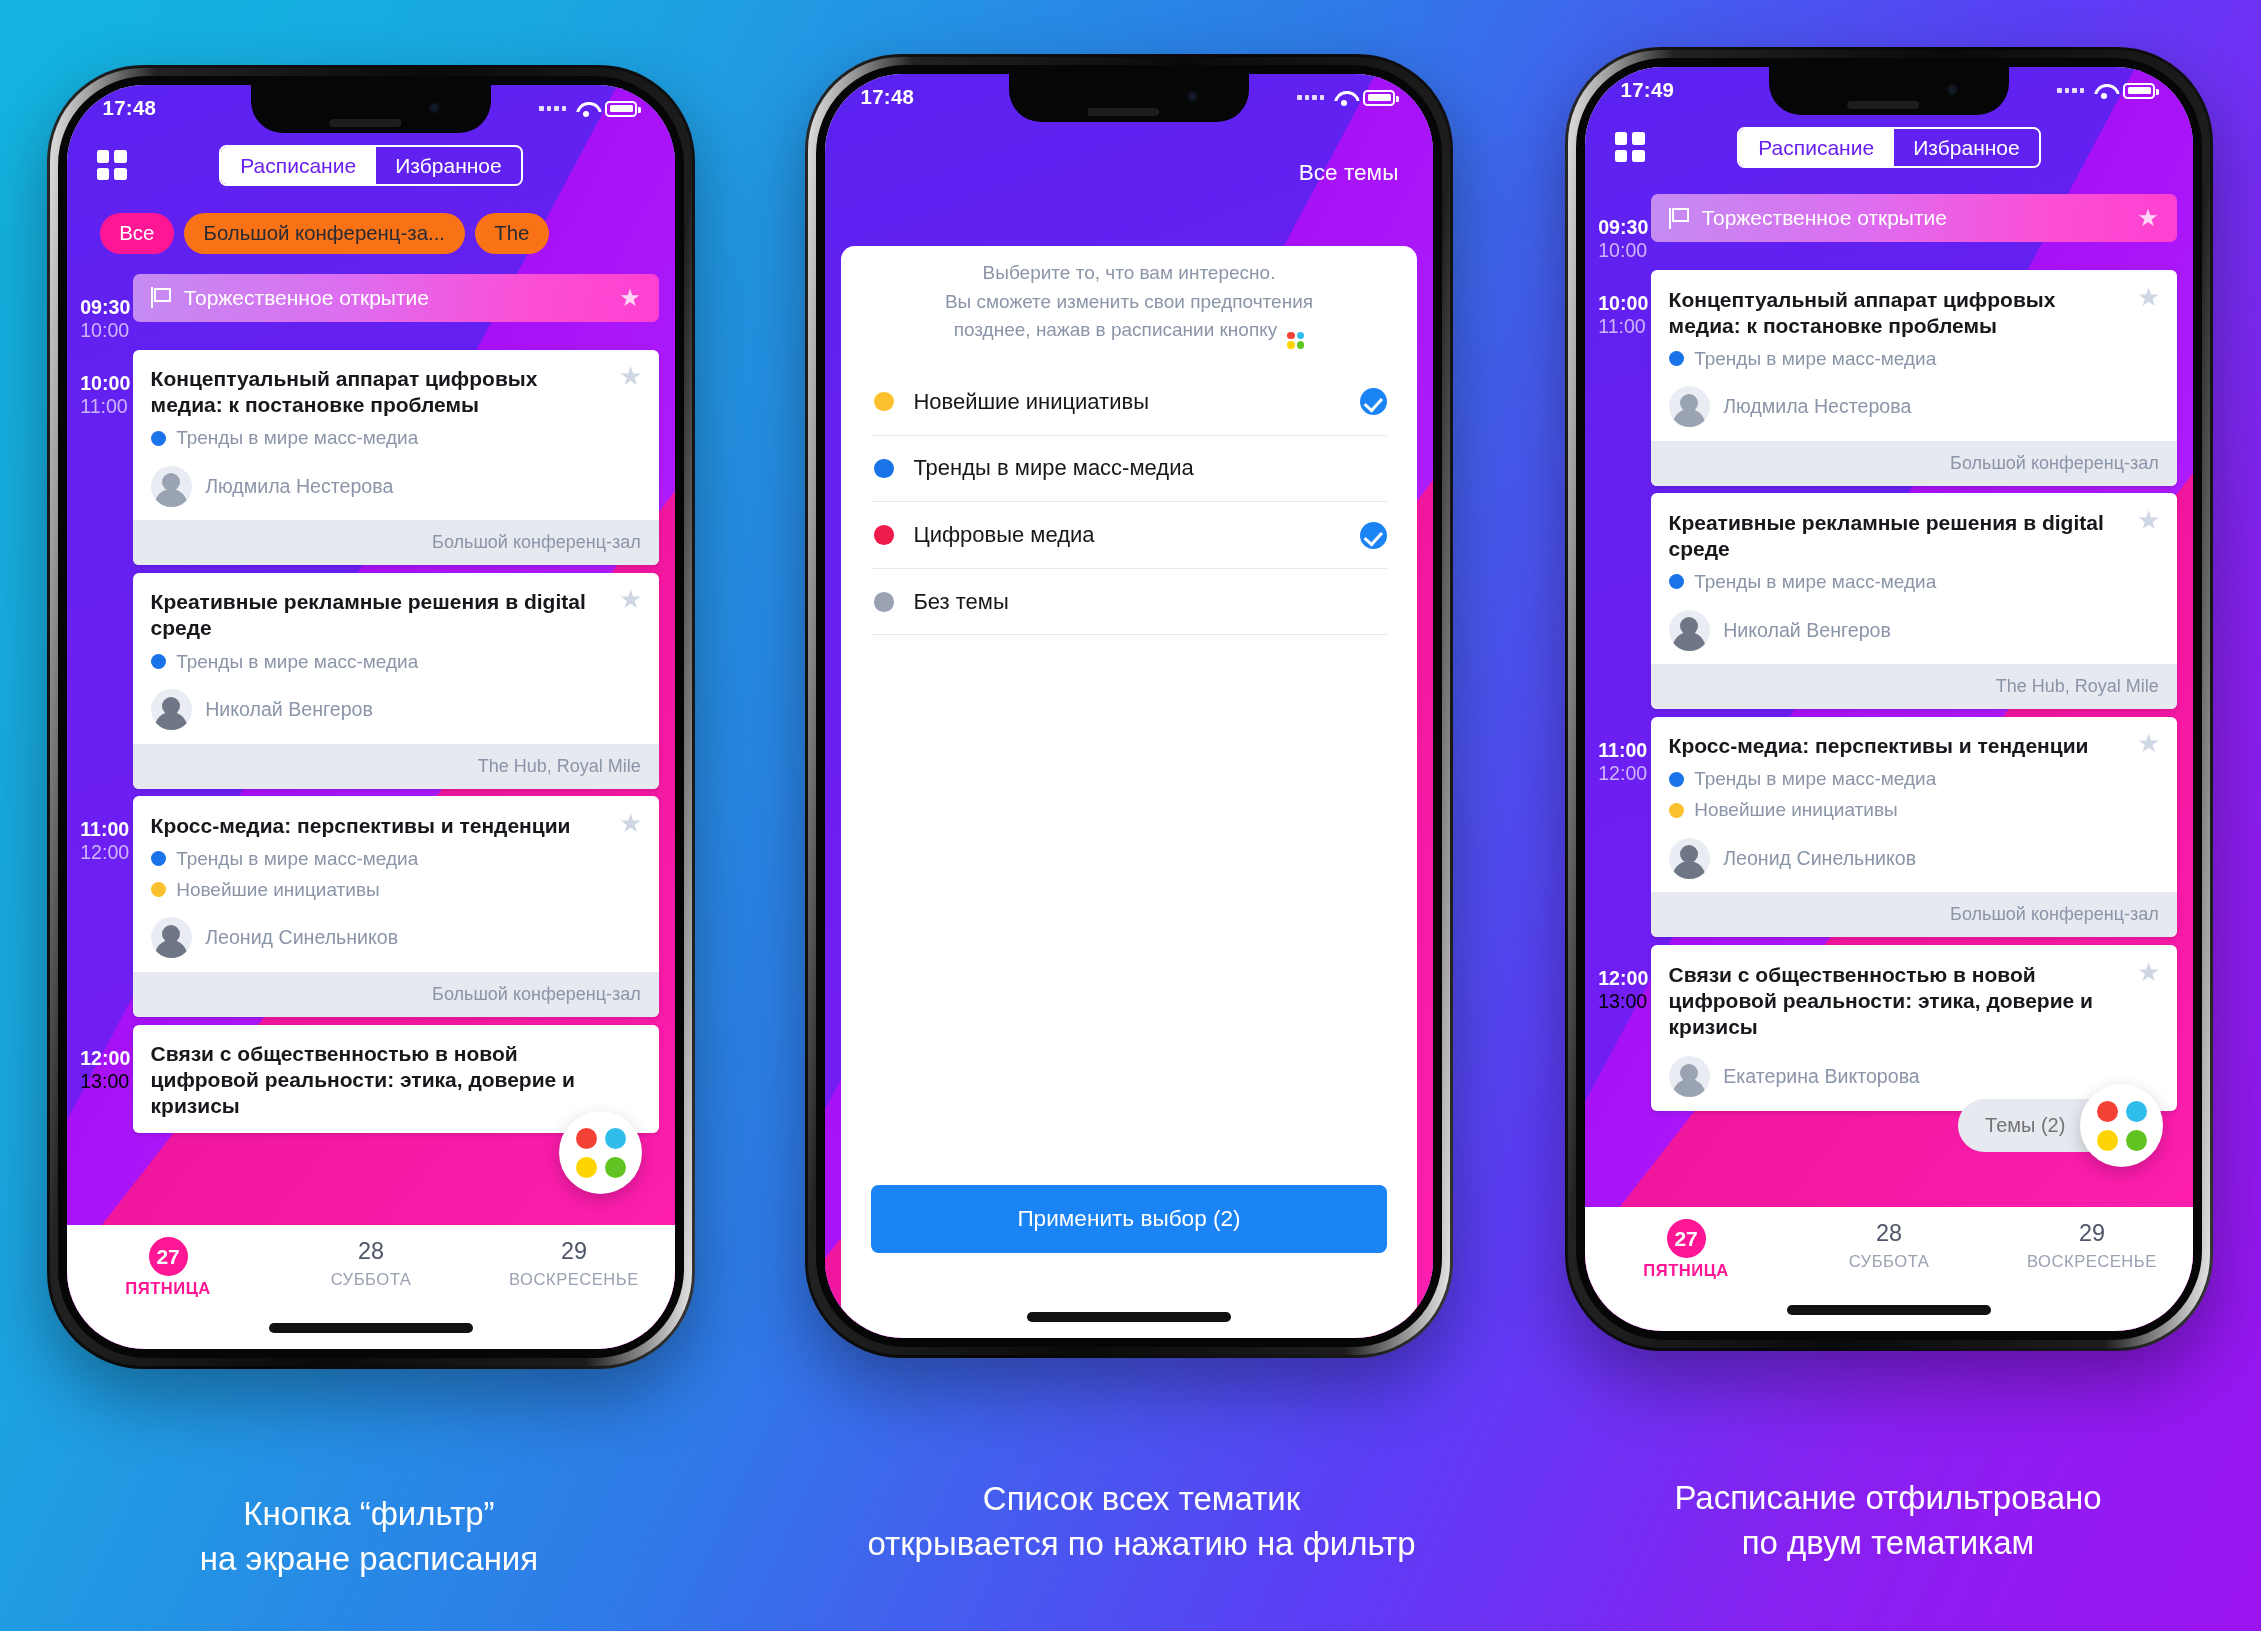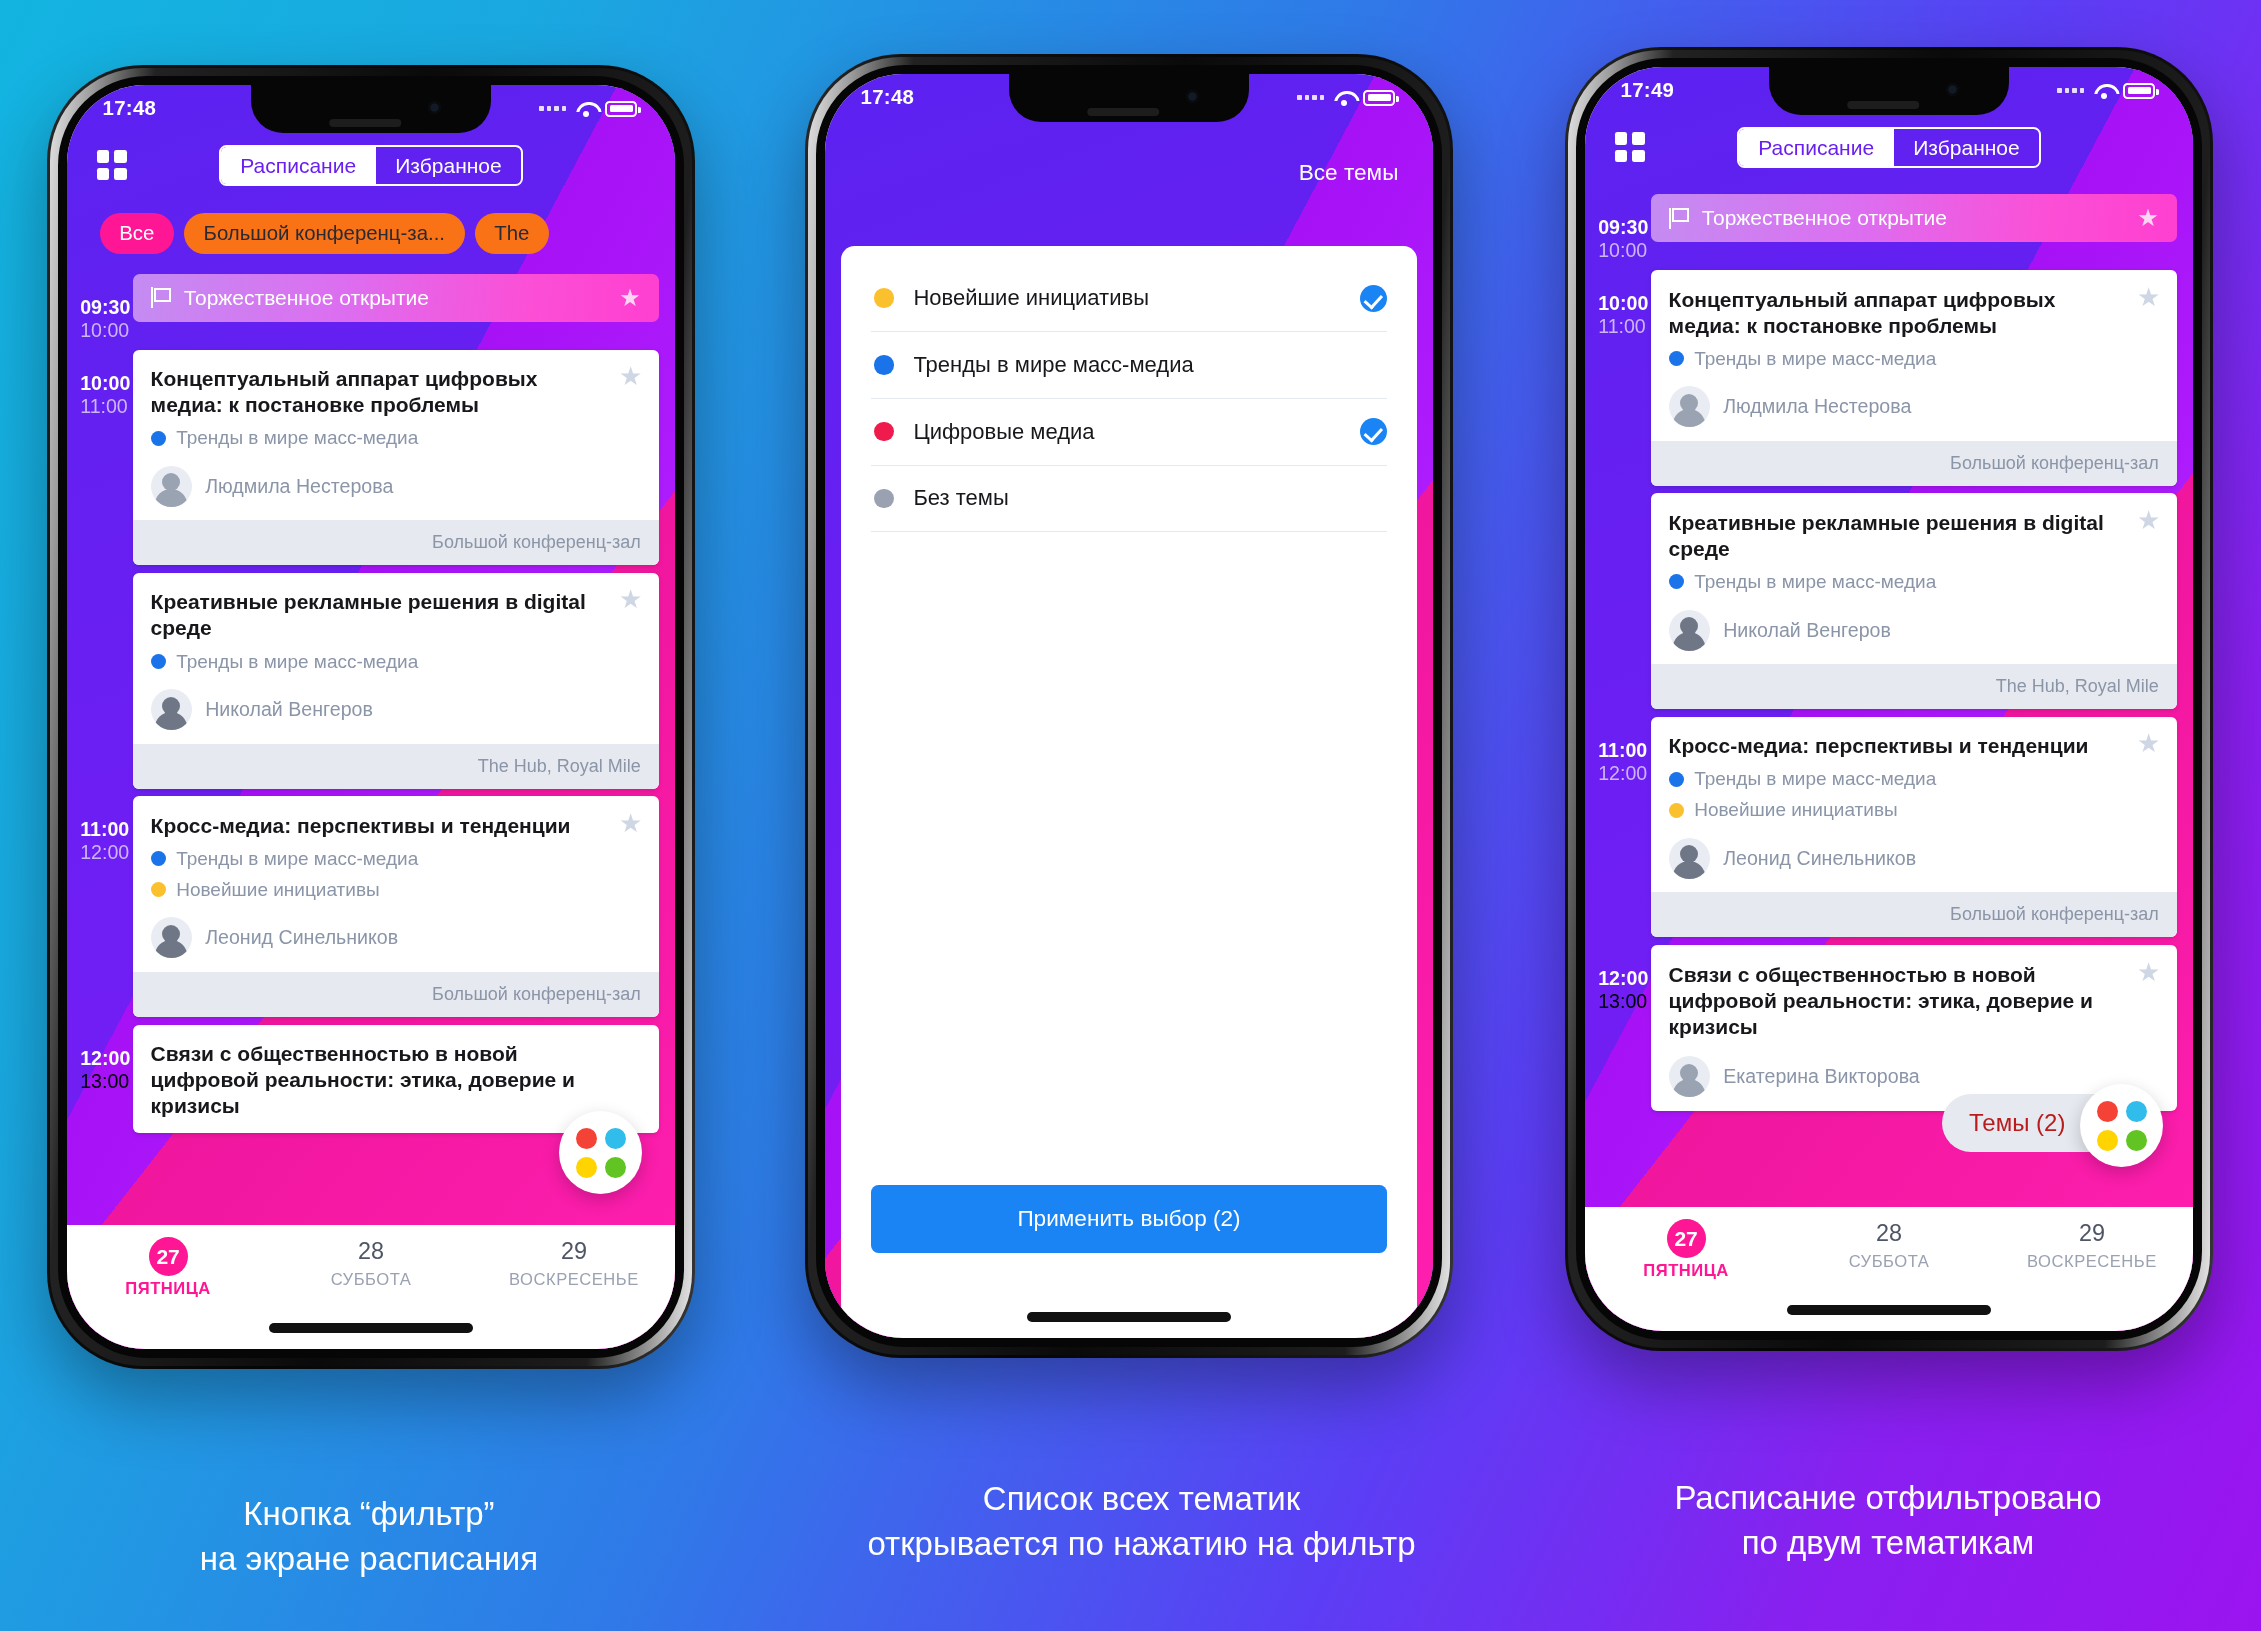--- a/index.html
+++ b/index.html
@@ -135,21 +135,21 @@
 
   
   .fab{
     position:absolute;width:83px;height:83px;border-radius:50%;background:#fff;
     display:grid;grid-template-columns:repeat(2,1fr);gap:7.5px;place-content:center;
     box-shadow:0 6px 16.6px rgba(0,0,0,.2);z-index:50;padding:18px;
   }
   .fab i{width:21px;height:21px;border-radius:50%;display:block;}
   .fab-label{
     position:absolute;z-index:49;background:#e6e9ef;border-radius:33px;
-    padding:15px 65px 15px 27px;font-size:24px;color:#b91c1c;white-space:nowrap;
+    padding:15px 65px 15px 27px;font-size:20px;color:#737373;white-space:nowrap;
   }
 
   
   .topbar-title{
     position:relative;z-index:30;text-align:right;color:#fff;font-size:22.6px;padding:38px 35px 0 0;
   }
   .sheet{
     position:absolute;left:16.6px;right:16.6px;top:172px;bottom:0;background:#fff;
     border-radius:13.6px 13.6px 0 0;z-index:32;display:flex;flex-direction:column;
   }
@@ -373,20 +373,31 @@
           <span class="wifi"></span>
           <span class="batt">
               <span></span>
             </span>
         </div>
       </div>
 
       <div class="topbar-title">Все темы</div>
 
       <div class="sheet">
+        <div class="sheet-sub">
+          <span>Выберите то, что вам интересно.</span><br>
+          <span>Вы сможете изменить свои предпочтения</span><br>
+          <span>позднее, нажав в расписании кнопку</span>
+          <span class="mini-grid">
+            <i style="background:#f44336"></i>
+              <i style="background:#30bdec"></i>
+            <i style="background:#ffd400"></i>
+              <i style="background:#62c423"></i>
+          </span>
+        </div>
 
         <div class="topic-list">
           <div class="topic-row">
             <span class="bigdot" style="background:#fbc02d"></span>
             <span class="lbl">Новейшие инициативы</span>
             <span class="check"></span>
           </div>
           <div class="topic-row">
             <span class="bigdot" style="background:#1a73e8"></span>
             <span class="lbl">Тренды в мире масс-медиа</span>

